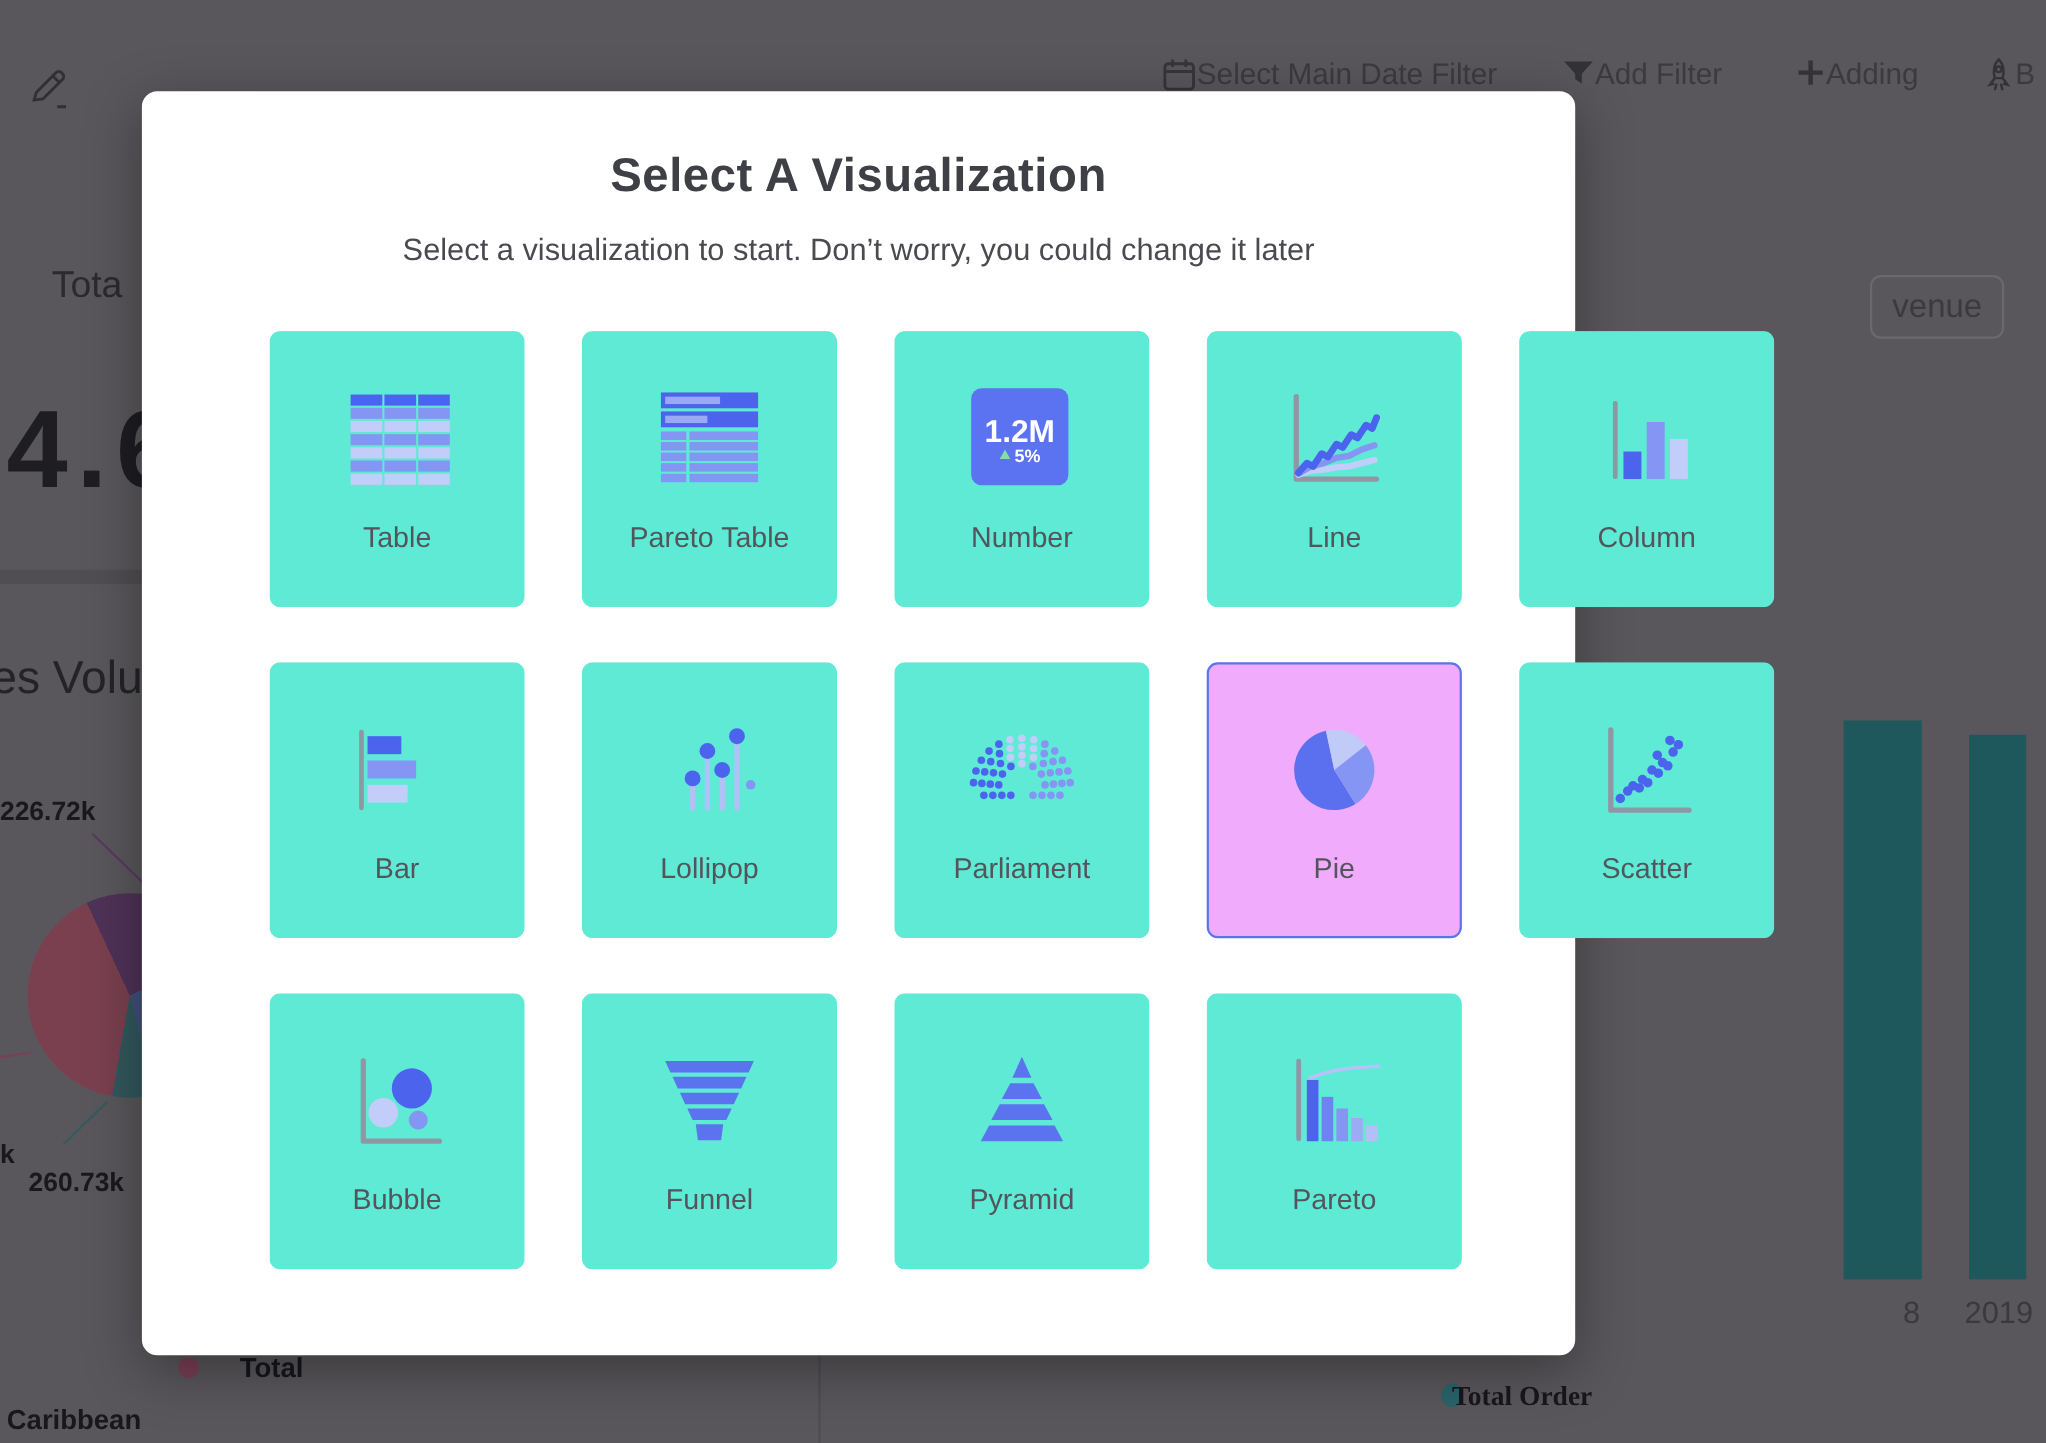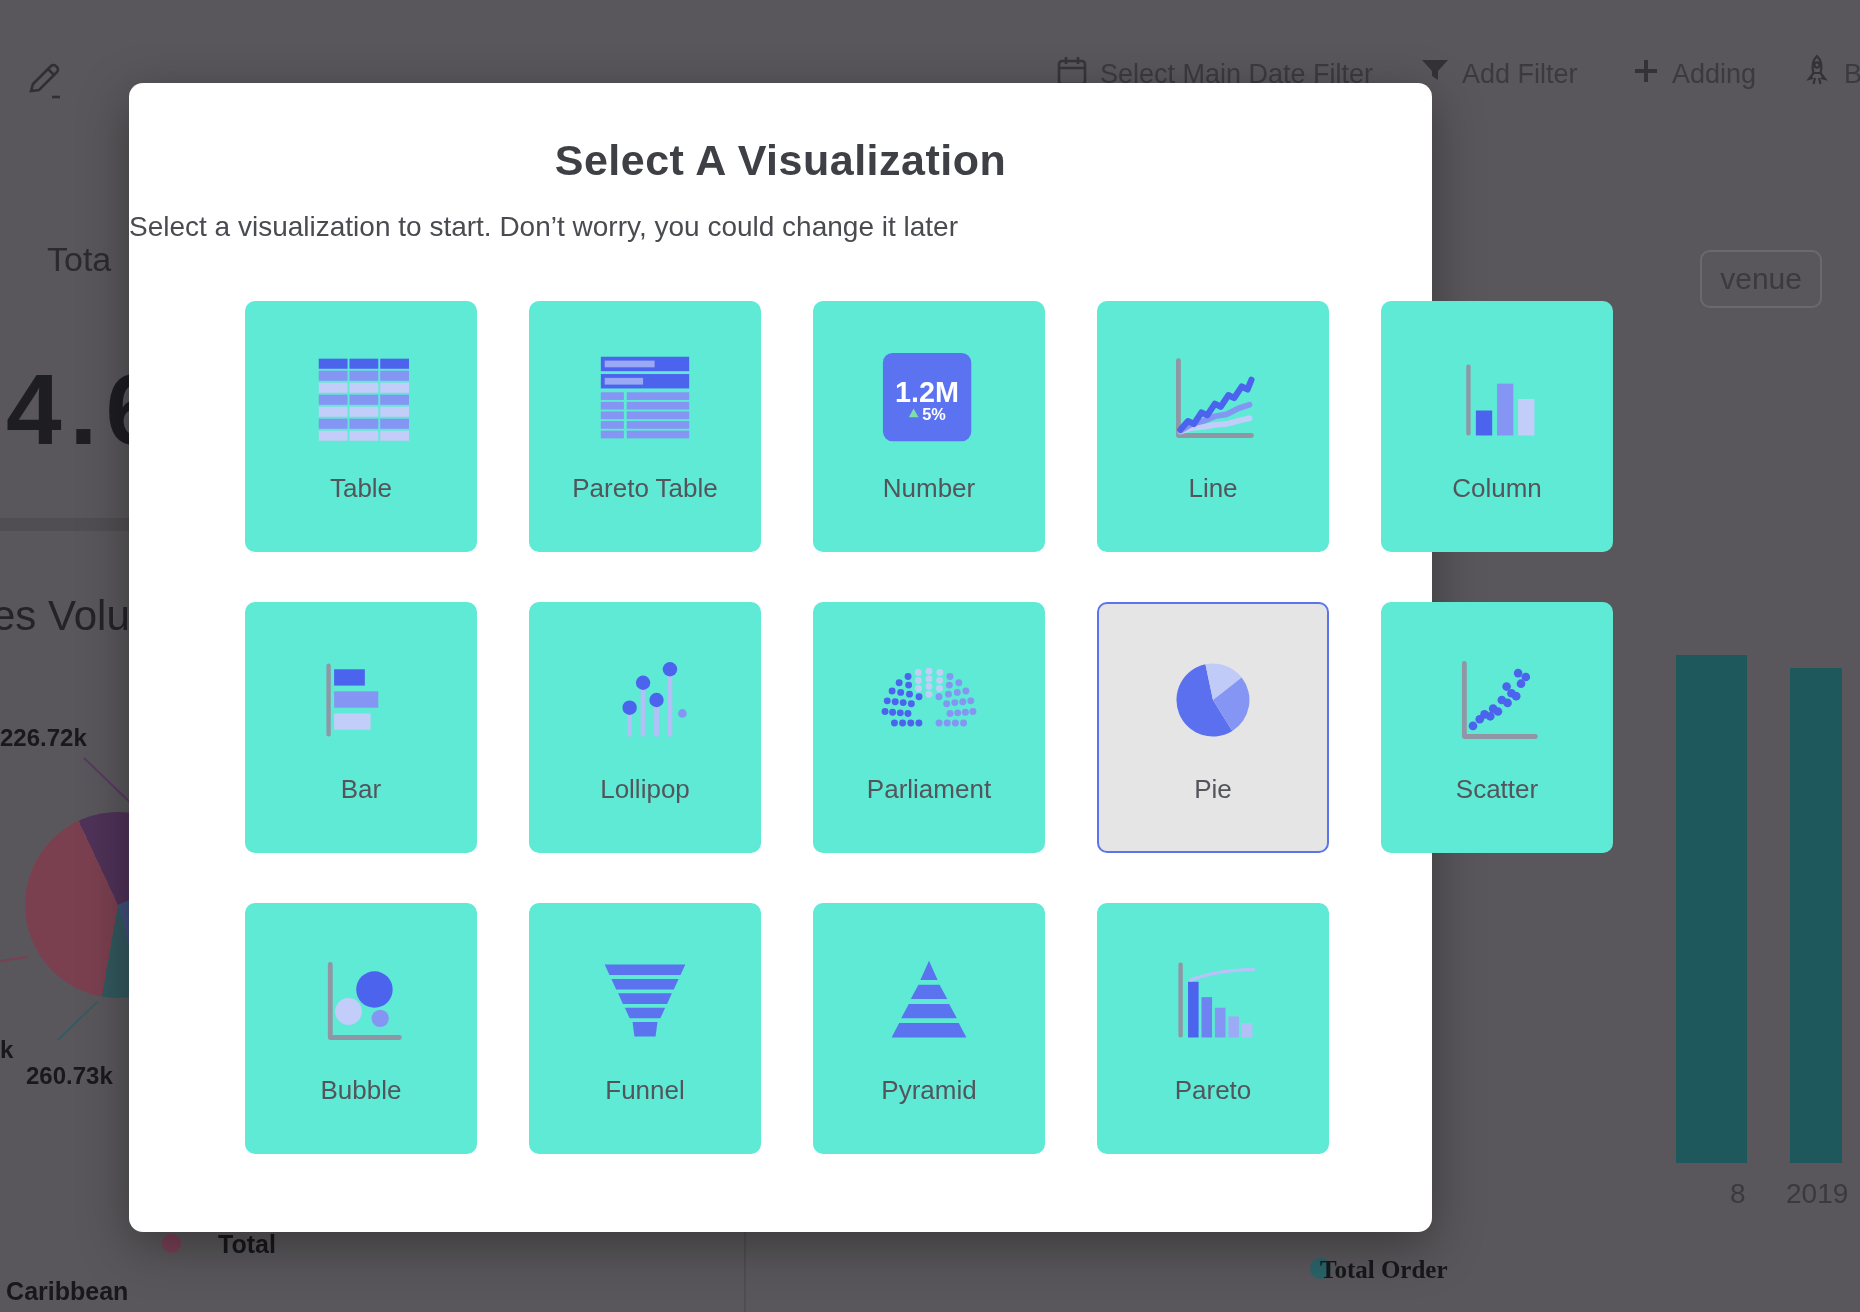--- a/index.html
+++ b/index.html
@@ -1,40 +1,40 @@
 <!DOCTYPE html>
 <html><head>
 <meta charset="utf-8">
 <style>
   html,body{margin:0;padding:0;background:#59575b;}
   .stage{position:relative;width:1860px;height:1312px;overflow:hidden;
          font-family:"Liberation Sans",sans-serif;background:#59575b;}
   .abs{position:absolute;}
   
-  .tb-item{display:flex;align-items:center;gap:12px;color:#3a3a3f;font-size:27px;white-space:nowrap;}
+  .tb-item{display:flex;color:#3a3a3f;font-size:27px;white-space:nowrap;}
   .dim-band{background:#504e52;}
   .pie-bg{border-radius:50%;
     background:conic-gradient(#4f3258 0deg 65deg,#41507a 65deg 165deg,#32585e 165deg 190deg,#7b4050 190deg 335deg,#4f3258 335deg 360deg);}
   .lbl-bold{font-weight:bold;color:#18181d;font-size:24px;white-space:nowrap;}
   .legend-dot{border-radius:50%;}
   .legend-txt{font-weight:bold;color:#17171c;font-size:25px;white-space:nowrap;}
   .ghost-btn{border:2px solid #6b696e;border-radius:10px;color:#3a3a3f;font-size:30px;
     display:flex;align-items:center;justify-content:flex-end;padding-right:18px;box-sizing:border-box;}
   .teal-bar{background:#1e575c;}
   .xlab{color:#39393e;font-size:28px;white-space:nowrap;}
   
   .modal{left:129px;top:83px;width:1303px;height:1149px;background:#ffffff;border-radius:14px;
          box-shadow:0 14px 50px rgba(0,0,0,0.35);z-index:10;}
   .modal h1{margin:53px 0 0 0;text-align:center;font-size:43px;color:#3f4046;letter-spacing:.5px;}
-  .modal .sub{margin:26px 0 0 0;font-size:28px;color:#4a4b51;}
+  .modal .sub{margin:26px 0 0 0;text-align:center;font-size:28px;color:#4a4b51;}
   .grid{position:absolute;left:116px;top:218px;width:1368px;
         display:grid;grid-template-columns:repeat(5,232px);grid-auto-rows:251px;column-gap:52px;row-gap:50px;}
   .tile{background:#5eead4;border-radius:10px;border:2.5px solid transparent;box-sizing:border-box;
         display:flex;flex-direction:column;align-items:center;cursor:pointer;}
-  .tile.selected{border-color:#5b74ee;background:#e5e5e5;}
+  .tile.selected{border-color:#5b74ee;background:#f0abfc;}
   .tile svg{margin-top:48px;width:96px;height:96px;flex:0 0 auto;}
   .tile .tlabel{margin-top:26px;font-size:26px;color:#54555c;}
 </style>
 </head>
 <body>
 
 <div class="stage">
 
   <div class="abs" style="left:0;top:0;width:1860px;height:1312px;">
 

